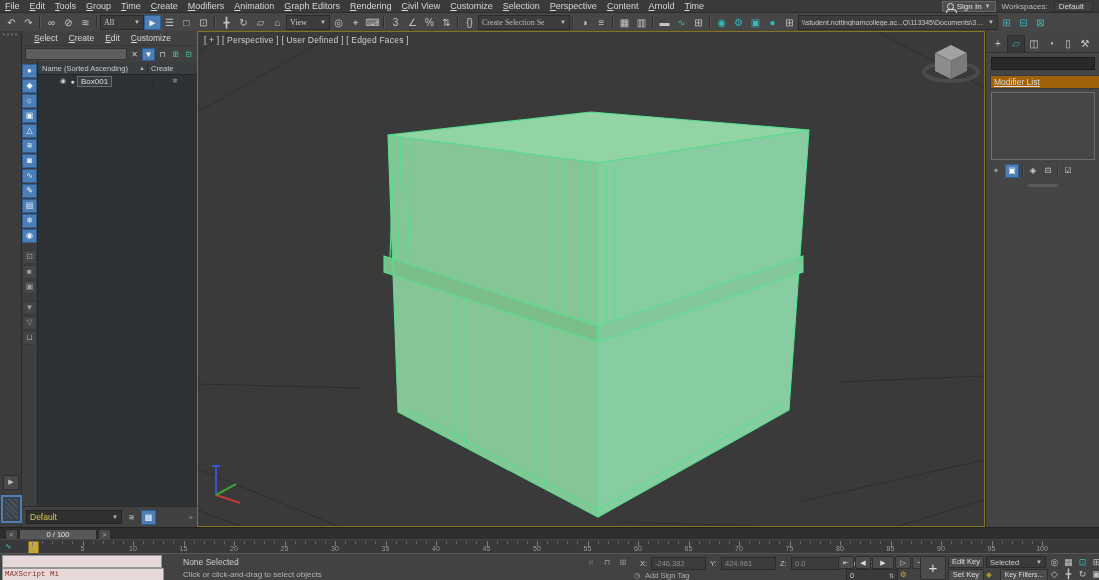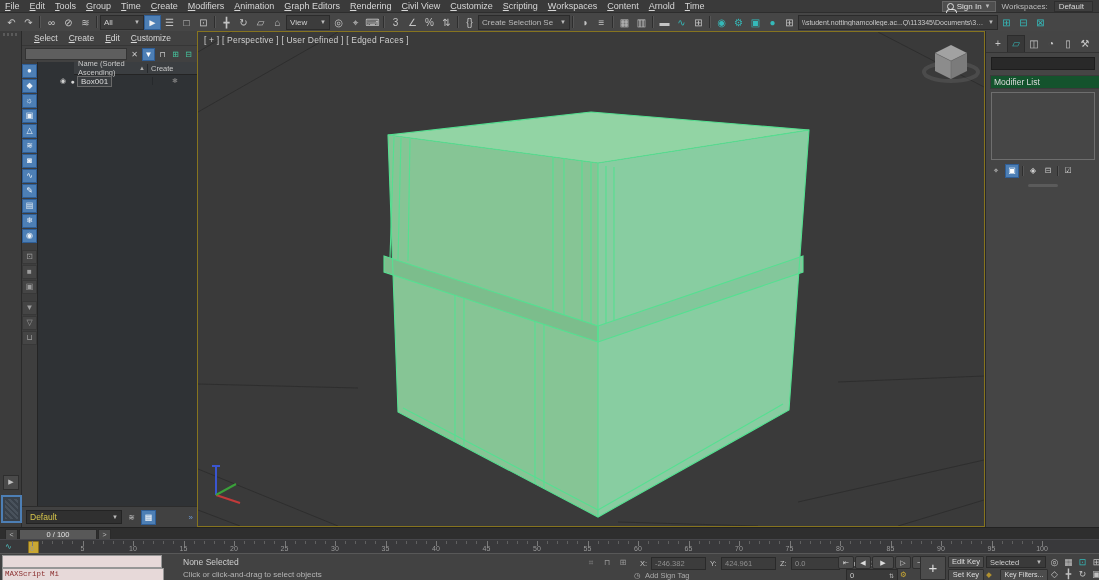--- a/index.html
+++ b/index.html
@@ -24,21 +24,21 @@
 
   
   #toolbar{position:absolute;left:0;top:13px;width:1099px;height:18px;background:#464646;
            border-bottom:1px solid #303030;display:flex;align-items:center;padding-left:3px;}
   .tb-btn{width:17px;height:15px;line-height:15px;text-align:center;font-size:10px;color:#c4c4c4;flex:0 0 auto;}
   .tb-btn.teal{color:#35b9b9;}
   .tb-btn.active{background:#4d7fb5;border:1px solid #2f5e96;width:15px;height:13px;line-height:13px;color:#f0f0f0;}
   .tb-sep{width:1px;height:12px;background:#2e2e2e;border-right:1px solid #555;margin:0 2px;flex:0 0 auto;}
   .tb-dd,.tb-field,.tb-path{height:13px;background:#3c3c3c;border:1px solid #2b2b2b;display:flex;align-items:center;
            font-size:8px;color:#cfcfcf;padding:0 3px;gap:3px;flex:0 0 auto;}
-  .tb-dd .lbl{flex:1;}
+  .tb-dd .lbl{flex:1;font-family:Liberation Serif, serif;}
   .tb-dd{width:36px;}
   .tb-field{width:84px;color:#b9b9b9;}
   .tb-path{width:192px;font-size:7px;color:#c9c9c9;white-space:nowrap;overflow:hidden;}
   .tb-path .lbl{flex:1;overflow:hidden;text-overflow:ellipsis;}
 
   
   #dock{position:absolute;left:0;top:31px;width:21px;height:496px;background:#3c3c3c;border-right:1px solid #2a2a2a;}
   #dock-grip{position:absolute;left:3px;top:2px;width:15px;height:3px;background:repeating-linear-gradient(90deg,#5a5a5a 0 2px,transparent 2px 4px);}
   #expand-btn{position:absolute;left:3px;top:444px;width:14px;height:13px;background:#4a4a4a;border:1px solid #2e2e2e;
               font-size:7px;color:#c0c0c0;text-align:center;line-height:12px;}
@@ -54,21 +54,21 @@
   #ex-search{flex:1;height:10px;background:#5e5e5e;border:1px solid #333;}
   .ex-tb-btn{width:11px;height:11px;line-height:11px;text-align:center;font-size:8px;color:#c6c6c6;}
   .ex-tb-btn.teal{color:#45c8a0;}
   .ex-tb-btn.active{background:#4d7fb5;border:1px solid #2f5e96;color:#fff;}
   #ex-body{flex:1;display:flex;min-height:0;}
   #ex-side{width:15px;background:#3e3e3e;display:flex;flex-direction:column;align-items:center;padding-top:2px;gap:1px;}
   .ex-side-btn{width:13px;height:12px;line-height:12px;text-align:center;font-size:8px;color:#9d9d9d;background:#454545;border:1px solid #383838;}
   .ex-side-btn.active{background:#4d7fb5;border:1px solid #2f5e96;color:#eef3f8;}
   .ex-side-btn.gap{margin-top:6px;}
   #ex-list{flex:1;background:#2f3235;border-left:1px solid #242424;display:flex;flex-direction:column;}
-  #ex-header{height:12px;background:#3b3e41;border-bottom:1px solid #242424;display:flex;align-items:center;font-size:7.5px;color:#c9c9c9;margin-left:36px;}
+  #ex-header{height:12px;background:#3b3e41;border-bottom:1px solid #242424;display:flex;align-items:center;font-size:7.5px;color:#c9c9c9;}
   #col-name{flex:1;padding-left:4px;display:flex;align-items:center;gap:3px;}
   #col-frozen{width:46px;border-left:1px solid #26292c;padding-left:3px;}
   .sort-arrow{font-size:6px;color:#b0b0b0;margin-left:auto;margin-right:2px;}
   .ex-row{height:12px;display:flex;align-items:center;font-size:8px;color:#dedede;}
   .ex-row .vis{width:10px;text-align:center;font-size:7px;color:#cfcfcf;margin-left:20px;}
   .ex-row .dot{width:9px;text-align:center;font-size:7px;color:#d6d6d6;}
   .ex-row .nm{border:1px solid #6a6a6a;background:rgba(255,255,255,.05);padding:0 3px;height:9px;line-height:9px;}
   .ex-row .frz{width:44px;margin-left:auto;border-left:1px solid #26292c;text-align:center;color:#777;font-size:7px;}
   #ex-bottom{height:20px;border-top:1px solid #2c2c2c;display:flex;align-items:center;gap:3px;padding:0 4px;}
   #layer-dd{width:88px;height:12px;background:#303030;border:1px solid #232323;display:flex;align-items:center;font-size:8.5px;color:#d6c54b;padding:0 3px;}
@@ -82,21 +82,21 @@
   #vp-label{position:absolute;left:6px;top:3px;font-size:8.5px;color:#cfcfcf;letter-spacing:.2px;z-index:3;}
   #vp-svg{position:absolute;left:0;top:0;}
 
   
   #cmdpanel{position:absolute;left:985px;top:31px;width:114px;height:522px;background:#454545;border-left:1px solid #2a2a2a;}
   #cmd-tabs{display:flex;height:19px;align-items:flex-end;padding:2px 2px 0 4px;gap:1px;border-bottom:1px solid #333;}
   .cmd-tab{width:16px;height:16px;line-height:16px;text-align:center;font-size:10px;color:#c8c8c8;}
   .cmd-tab.active{background:#383838;border:1px solid #2c2c2c;border-bottom:none;color:#35b9b9;}
   #obj-name{position:absolute;left:5px;top:26px;width:102px;height:11px;background:#292929;border:1px solid #1d1d1d;font-size:8px;color:#ddd;}
   #modifier-list{position:absolute;left:4px;top:44px;width:105px;height:12px;font-size:8.5px;color:#dcdcdc;
-                 background:#14532d;border:1px solid #3a3a3a;line-height:12px;padding-left:3px;}
+                 background:#a16207;border:1px solid #3a3a3a;line-height:12px;padding-left:3px;text-decoration:underline;}
   #mod-stack{position:absolute;left:5px;top:61px;width:102px;height:66px;background:#464646;border:1px solid #6e6e6e;}
   #stack-icons{position:absolute;left:4px;top:133px;display:flex;align-items:center;gap:3px;}
   .stk-btn{width:12px;height:12px;line-height:12px;text-align:center;font-size:8px;color:#cfcfcf;}
   .stk-btn.active{background:#4d7fb5;border:1px solid #2f5e96;color:#fff;}
   .stk-sep{width:1px;height:10px;background:#2e2e2e;border-right:1px solid #555;}
   #cmd-divider{position:absolute;left:42px;top:153px;width:30px;height:3px;background:#5b5b5b;border-radius:2px;}
 
   
   #timeslider{position:absolute;left:0;top:527px;width:1099px;height:12px;background:#2e2e2e;border-top:1px solid #222;display:flex;align-items:center;gap:1px;padding-left:5px;}
   .ts-btn{width:11px;height:9px;line-height:9px;background:#4a4a4a;border:1px solid #2a2a2a;font-size:7px;color:#bbb;text-align:center;}
@@ -139,22 +139,22 @@
         <span class="menu-item">Tools</span>
         <span class="menu-item">Group</span>
         <span class="menu-item">Time</span>
         <span class="menu-item">Create</span>
         <span class="menu-item">Modifiers</span>
         <span class="menu-item">Animation</span>
         <span class="menu-item">Graph Editors</span>
         <span class="menu-item">Rendering</span>
         <span class="menu-item">Civil View</span>
         <span class="menu-item">Customize</span>
-        <span class="menu-item">Scripting</span>
-        <span class="menu-item">Workspaces</span>
+        <span class="menu-item">Selection</span>
+        <span class="menu-item">Perspective</span>
         <span class="menu-item">Content</span>
         <span class="menu-item">Arnold</span>
         <span class="menu-item">Time</span>
       </div>
     <div id="menubar-right">
       <div id="signin">
         <span class="person"></span>
         <span>Sign In</span>
         <span class="caret">▼</span>
       </div>

